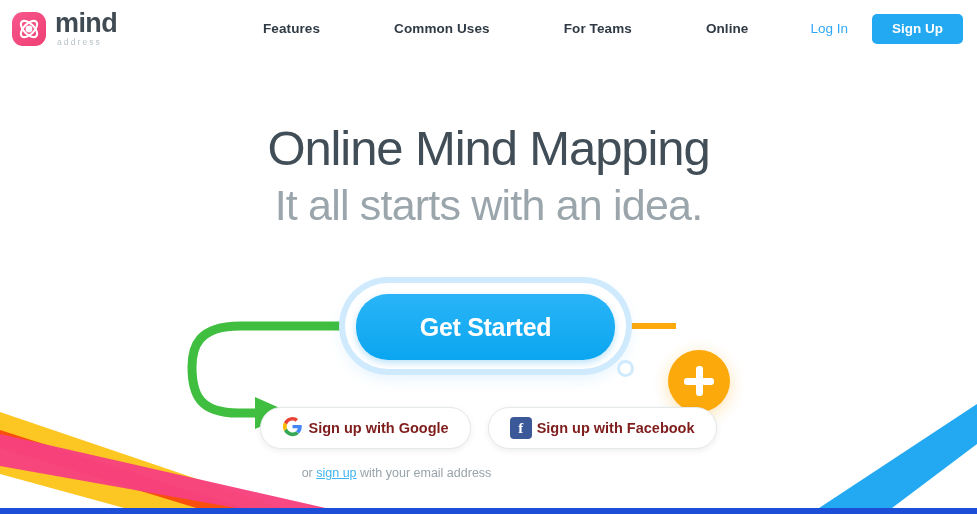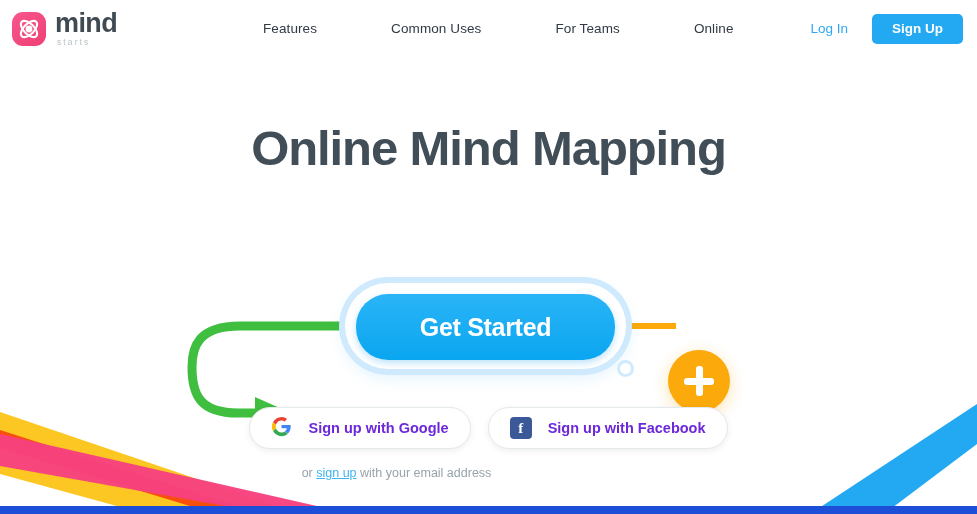--- a/index.html
+++ b/index.html
@@ -11,21 +11,21 @@
     font-family: "Liberation Sans", sans-serif;
     -webkit-font-smoothing: antialiased;
   }
   #page {
     position: relative;
     width: 977px;
     height: 514px;
     overflow: hidden;
     background: #ffffff;
     box-sizing: border-box;
-    border-bottom: 8px solid #1d4ed8;
+    border-bottom: 6px solid #1d4ed8;
   }
 
   
   .header {
     position: absolute;
     top: 0; left: 0;
     width: 977px;
     height: 57px;
     background: #ffffff;
     z-index: 40;
@@ -75,21 +75,21 @@
     position: absolute;
     left: 250px;
     top: 0;
     height: 57px;
     display: flex;
     align-items: center;
     gap: 0;
   }
   .nav-item {
     font-size: 13.5px;
-    font-weight: 400;
+    font-weight: 700;
     color: #2f3a44;
     letter-spacing: 0.1px;
     cursor: pointer;
     white-space: nowrap;
     padding-left: 13px;
   }
   .nav-item + .nav-item { margin-left: 61px; }
 
   .header-right {
     position: absolute;
@@ -130,21 +130,21 @@
     width: 977px;
     height: 457px;
   }
   .headline {
     position: absolute;
     top: 65px;
     left: 0;
     width: 977px;
     text-align: center;
     font-size: 49px;
-    font-weight: 700;
+    font-weight: 400;
     color: #414e57;
     letter-spacing: -1.1px;
     line-height: 1.08;
   }
   .subhead {
     position: absolute;
     top: 125px;
     left: 0;
     width: 977px;
     text-align: center;
@@ -261,22 +261,22 @@
     border: 1px solid #e4e9ec;
     border-radius: 21px;
     box-shadow: 0 2px 6px rgba(0,0,0,0.07);
     cursor: pointer;
     font-family: "Liberation Sans", sans-serif;
     box-sizing: border-box;
   }
   .social-label {
     font-size: 14.5px;
     font-weight: 700;
-    color: #6d28d9;
-    margin-left: 16px;
+    color: #7f1d1d;
+    margin-left: 5px;
     white-space: nowrap;
   }
   .fb-mark {
     width: 22px; height: 22px;
     border-radius: 4px;
     background: #3b5998;
     color: #ffffff;
     font-size: 15px;
     font-weight: 700;
     font-family: "Liberation Serif", serif;
@@ -322,40 +322,41 @@
     <div class="logo-wrap">
       <div class="logo-mark">
         <svg width="24" height="24" viewBox="0 0 24 24" aria-hidden="true">
           <circle cx="12" cy="12" r="3.4" fill="#ffffff"></circle>
           <ellipse cx="12" cy="12" rx="10.2" ry="5.2" fill="none" stroke="#ffffff" stroke-width="2.1" transform="rotate(45 12 12)"></ellipse>
           <ellipse cx="12" cy="12" rx="10.2" ry="5.2" fill="none" stroke="#ffffff" stroke-width="2.1" transform="rotate(-45 12 12)"></ellipse>
         </svg>
       </div>
       <div class="logo-text">
         <span class="logo-word">mind</span>
-        <span class="logo-sub">starts</span>
+        <span class="logo-sub">address</span>
       </div>
     </div>
 
     <nav class="nav">
       <div class="nav-item">Features</div>
       <div class="nav-item">Common Uses</div>
       <div class="nav-item">For Teams</div>
       <div class="nav-item">Online</div>
     </nav>
 
     <div class="header-right">
       <a class="login-link">Log In</a>
       <button class="signup-btn">Sign Up</button>
     </div>
   </div>
 
   <div class="hero">
 
     <div class="headline">Online Mind Mapping</div>
+    <div class="subhead">It all starts with an idea.</div>
 
     <svg class="connectors" viewBox="0 0 977 457">
 
       <line x1="626" y1="269" x2="676" y2="269" stroke="#fca90b" stroke-width="6" stroke-linecap="butt"></line>
 
       <path d="M 345 269 L 240 269 C 198 269 192 290 192 310 C 192 338 200 356 238 356 L 263 356" fill="none" stroke="#3fbe3f" stroke-width="9" stroke-linecap="round"></path>
       <polygon points="255,340 291,356 255,372" fill="#3fbe3f"></polygon>
     </svg>
 
     <div class="gs-node">

